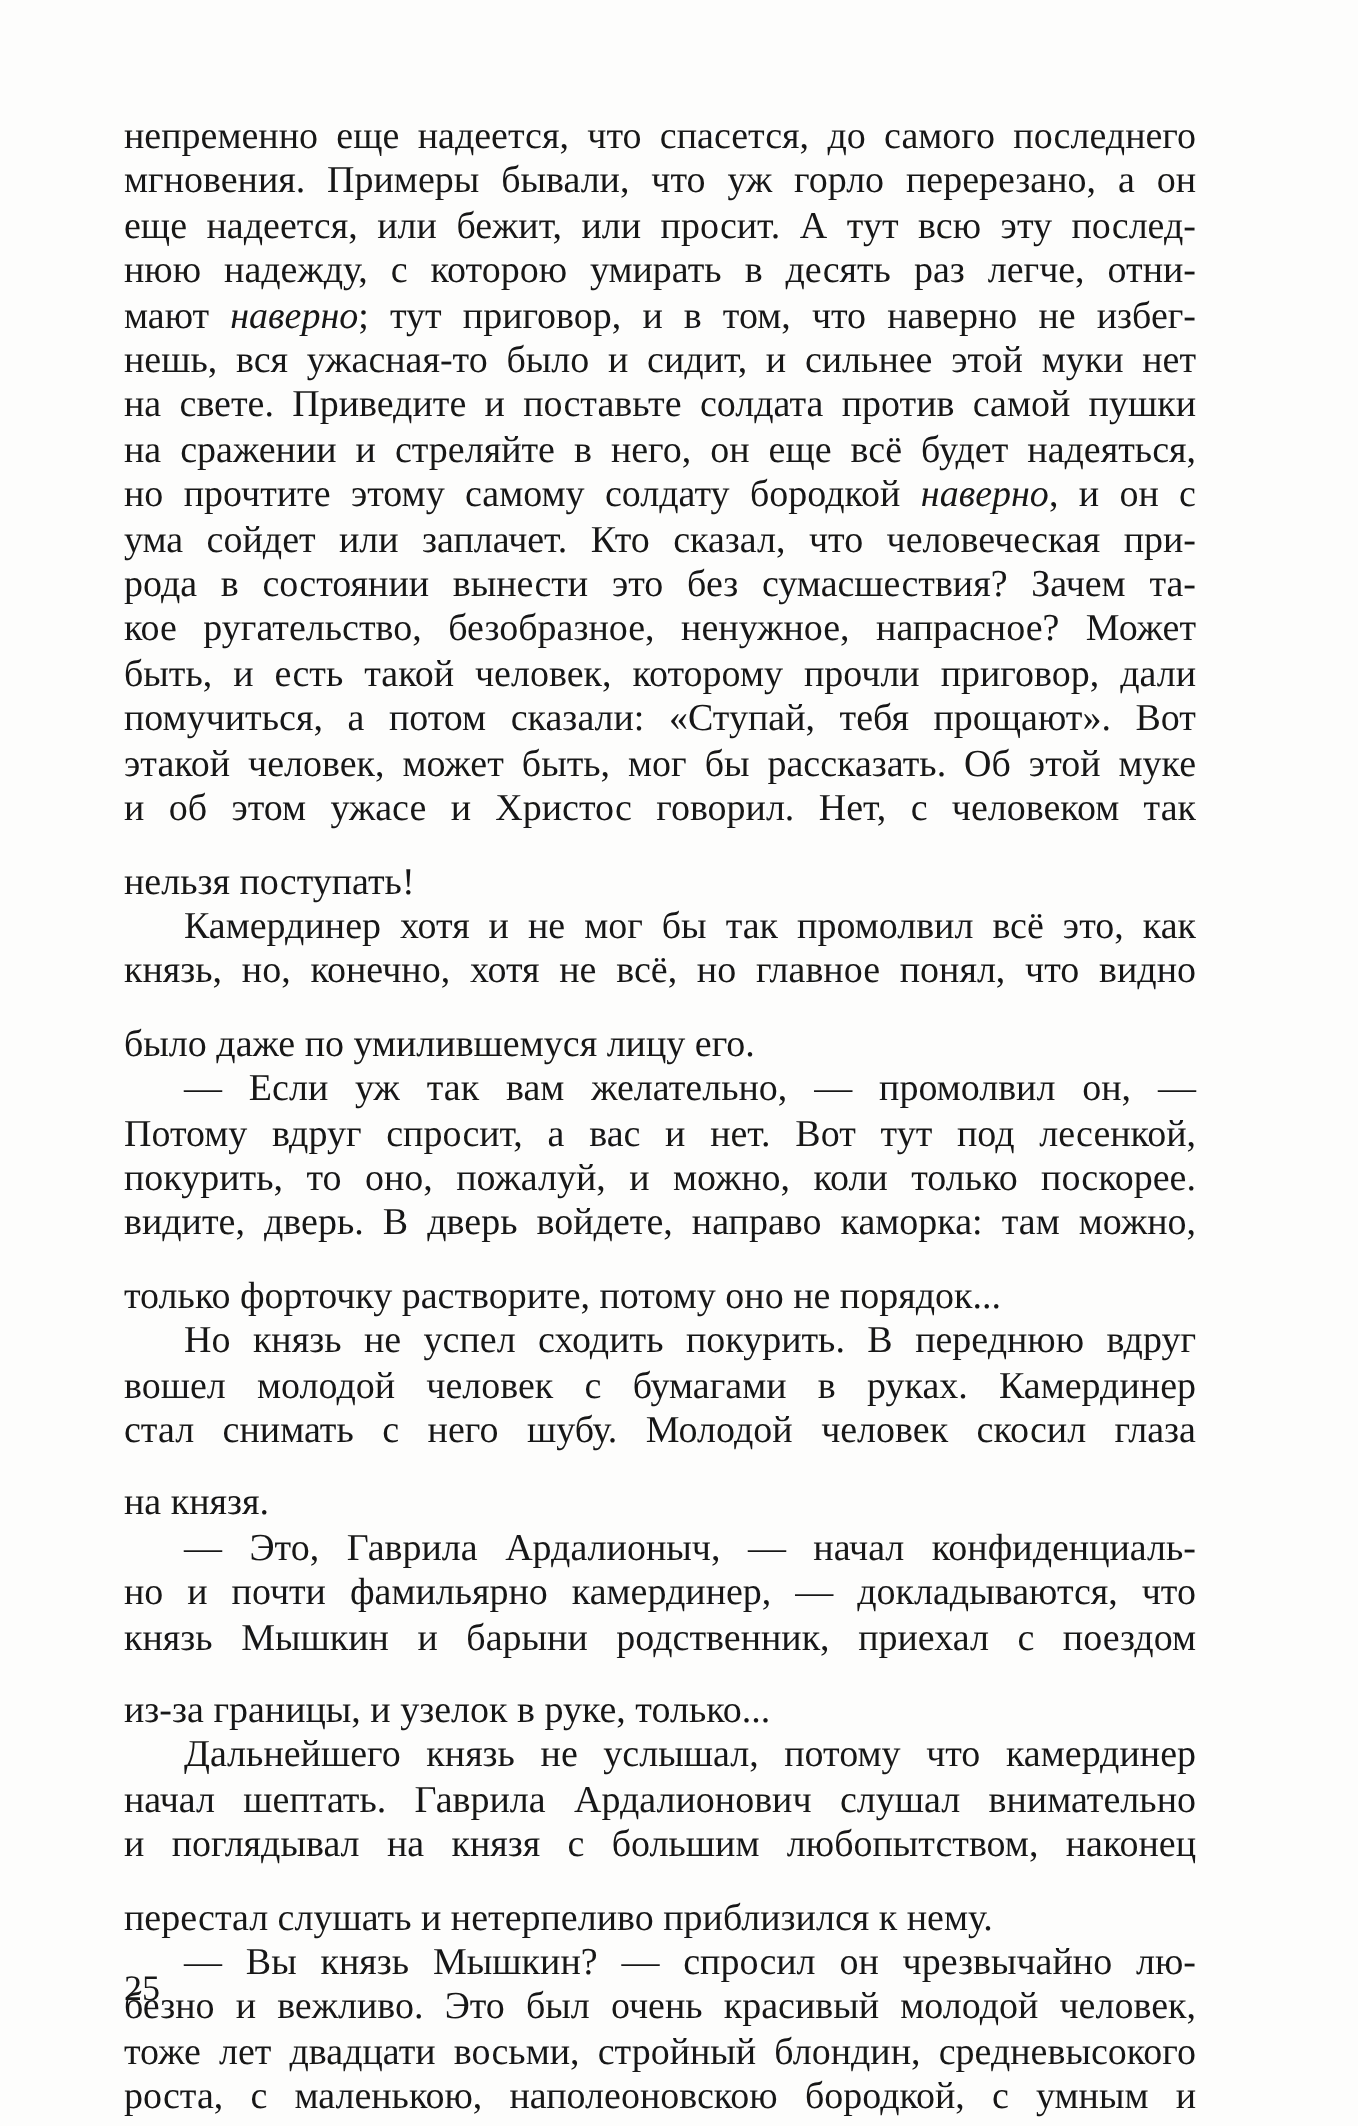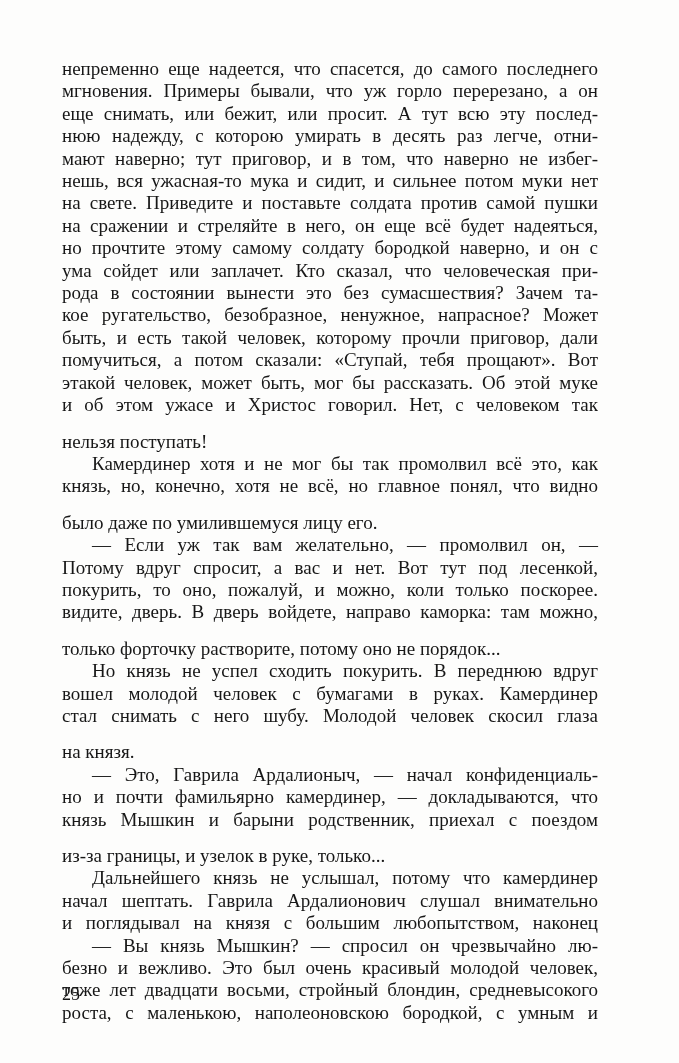--- a/index.html
+++ b/index.html
@@ -30,42 +30,42 @@
     text-align: justify;
     text-align-last: justify;
   }
   .line.para-end {
     text-align-last: left;
     margin-top: 14px;
   }
   .line.first-line {
     text-indent: 30px;
   }
-  .it { }
+  .it { font-style: italic; }
   .folio {
     position: absolute;
     left: 62px;
     top: 984px;
     width: 536px;
     text-align: left;
     font-size: 18px;
   }
 </style>
 </head>
 <body style="background: rgb(253, 253, 252); color: rgb(23, 23, 23);">
 
 <div class="book-page">
   <div class="text-block">
       <div class="para">
         <div class="line"><span>непременно еще надеется, что спасется, до самого последнего</span></div>
         <div class="line"><span>мгновения. Примеры бывали, что уж горло перерезано, а он</span></div>
-        <div class="line"><span>еще снимать, или бежит, или просит. А тут всю эту послед-</span></div>
+        <div class="line"><span>еще надеется, или бежит, или просит. А тут всю эту послед-</span></div>
         <div class="line"><span>нюю надежду, с которою умирать в десять раз легче, отни-</span></div>
         <div class="line"><span>мают </span><span class="it">наверно</span><span>; тут приговор, и в том, что наверно не избег-</span></div>
-        <div class="line"><span>нешь, вся ужасная-то мука и сидит, и сильнее потом муки нет</span></div>
+        <div class="line"><span>нешь, вся ужасная-то было и сидит, и сильнее этой муки нет</span></div>
         <div class="line"><span>на свете. Приведите и поставьте солдата против самой пушки</span></div>
         <div class="line"><span>на сражении и стреляйте в него, он еще всё будет надеяться,</span></div>
         <div class="line"><span>но прочтите этому самому солдату бородкой </span><span class="it">наверно</span><span>, и он с</span></div>
         <div class="line"><span>ума сойдет или заплачет. Кто сказал, что человеческая при-</span></div>
         <div class="line"><span>рода в состоянии вынести это без сумасшествия? Зачем та-</span></div>
         <div class="line"><span>кое ругательство, безобразное, ненужное, напрасное? Может</span></div>
         <div class="line"><span>быть, и есть такой человек, которому прочли приговор, дали</span></div>
         <div class="line"><span>помучиться, а потом сказали: «Ступай, тебя прощают». Вот</span></div>
         <div class="line"><span>этакой человек, может быть, мог бы рассказать. Об этой муке</span></div>
         <div class="line"><span>и об этом ужасе и Христос говорил. Нет, с человеком так</span></div>
@@ -92,20 +92,21 @@
       <div class="para">
         <div class="line first-line"><span>— Это, Гаврила Ардалионыч, — начал конфиденциаль-</span></div>
         <div class="line"><span>но и почти фамильярно камердинер, — докладываются, что</span></div>
         <div class="line"><span>князь Мышкин и барыни родственник, приехал с поездом</span></div>
         <div class="line para-end"><span>из-за границы, и узелок в руке, только...</span></div>
       </div>
       <div class="para">
         <div class="line first-line"><span>Дальнейшего князь не услышал, потому что камердинер</span></div>
         <div class="line"><span>начал шептать. Гаврила Ардалионович слушал внимательно</span></div>
         <div class="line"><span>и поглядывал на князя с большим любопытством, наконец</span></div>
+        <div class="line para-end"><span>перестал слушать и нетерпеливо приблизился к нему.</span></div>
       </div>
       <div class="para">
         <div class="line first-line"><span>— Вы князь Мышкин? — спросил он чрезвычайно лю-</span></div>
         <div class="line"><span>безно и вежливо. Это был очень красивый молодой человек,</span></div>
         <div class="line"><span>тоже лет двадцати восьми, стройный блондин, средневысокого</span></div>
         <div class="line"><span>роста, с маленькою, наполеоновскою бородкой, с умным и</span></div>
       </div>
     </div>
   <div class="folio">25</div>
 </div>

